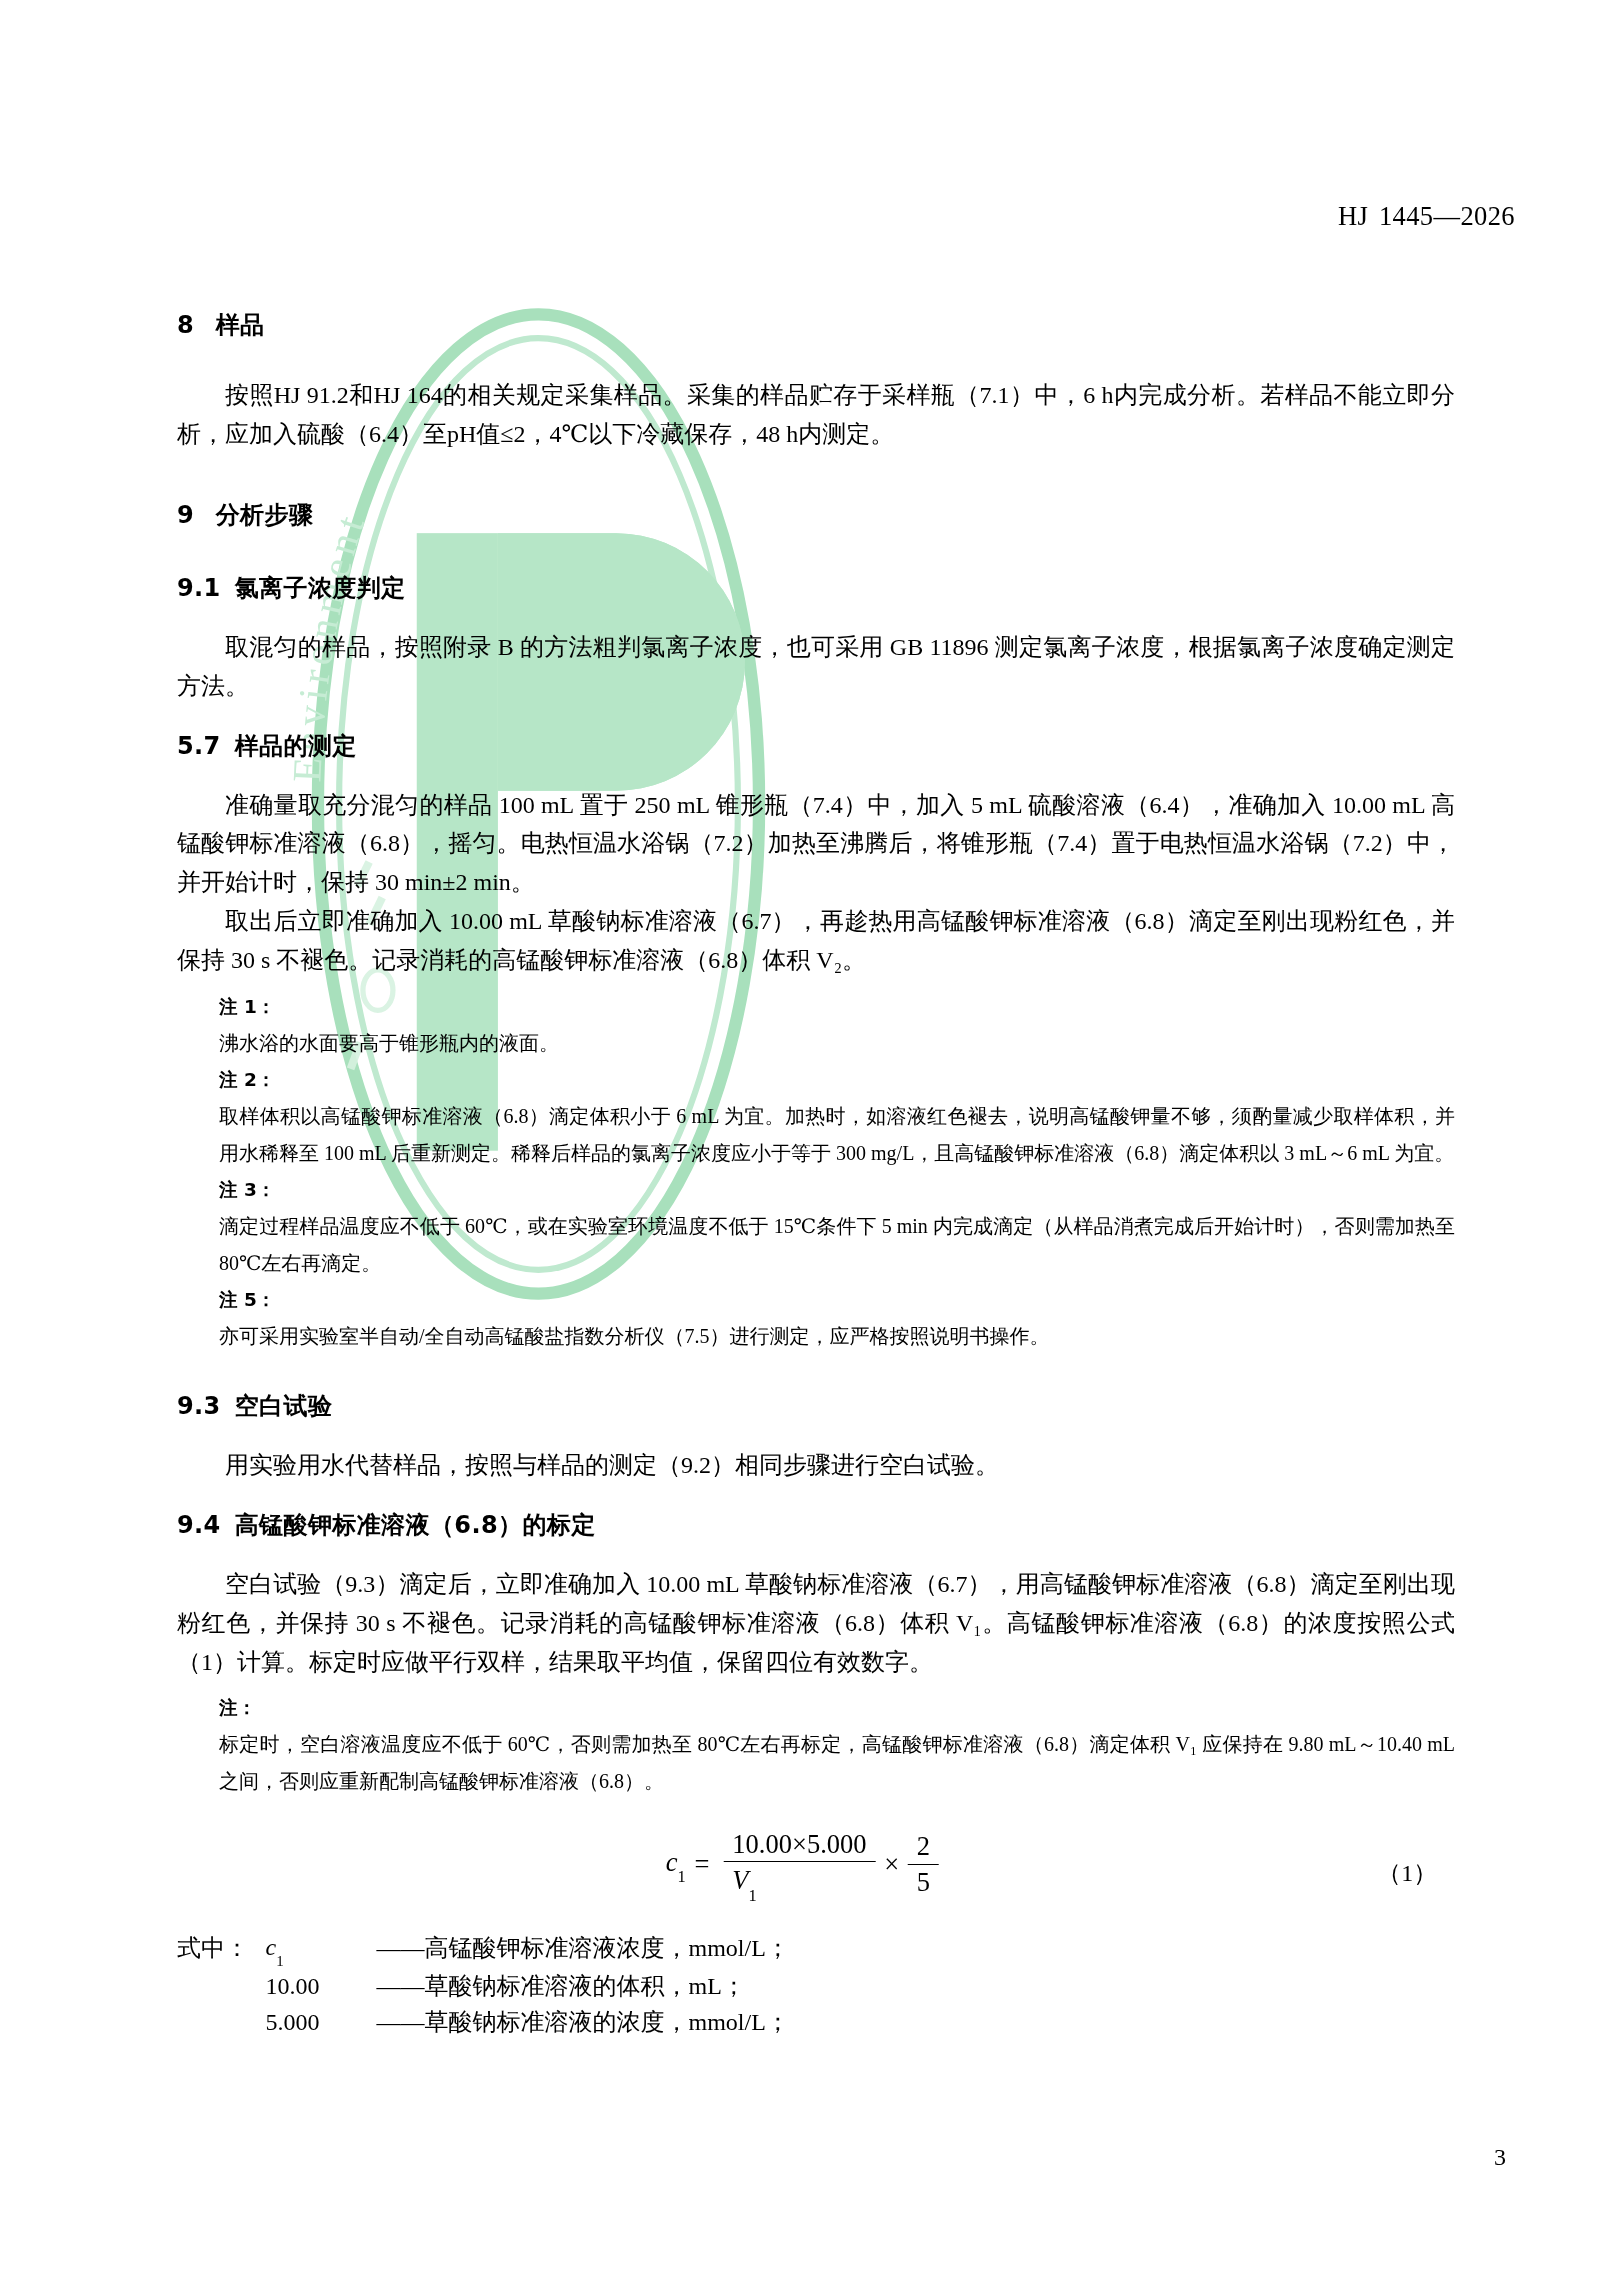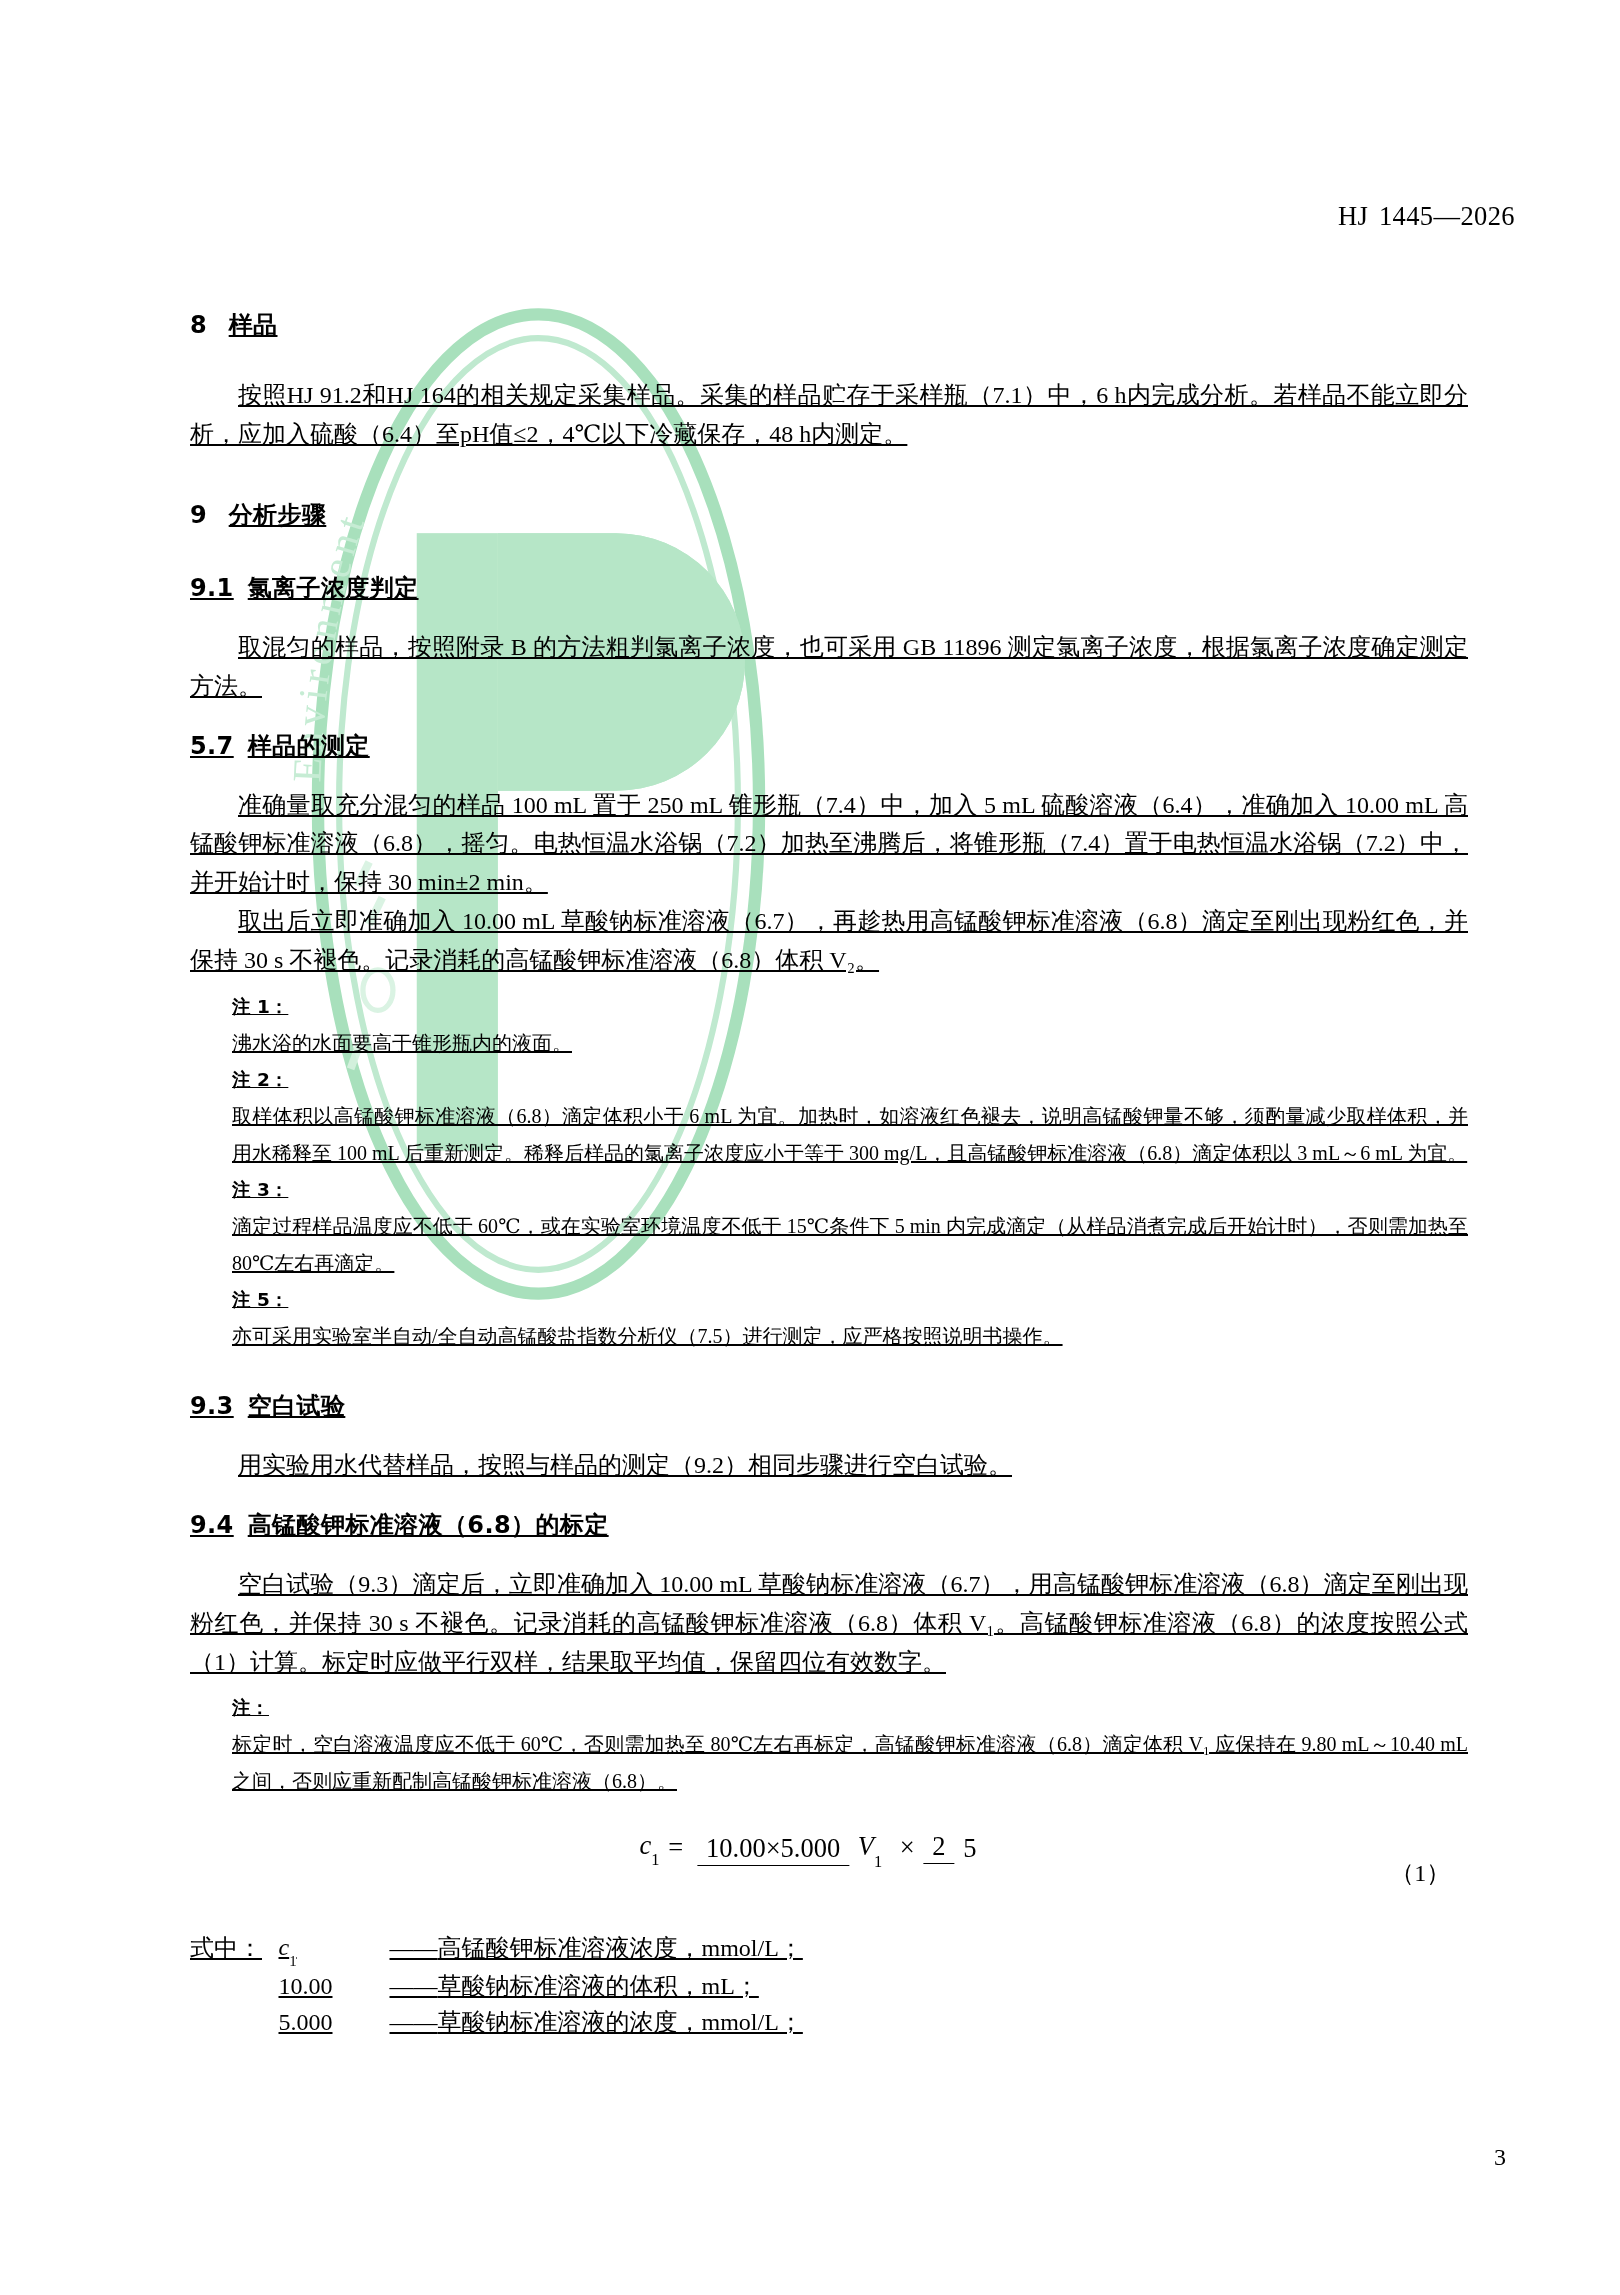--- a/index.html
+++ b/index.html
@@ -57,24 +57,23 @@
   .pageno {
     position: absolute;
     right: 115px;
     bottom: 124px;
     font-size: 24px;
     font-family: "Liberation Serif", serif;
   }
 
   .body-area {
     position: absolute;
-    left: 190px;
+    left: 177px;
     top: 313px;
     width: 1278px;
-    text-decoration: underline;
   }
 
   h2.sec {
     font-family: "DejaVu Sans", "Liberation Sans", sans-serif;
     font-weight: bold;
     font-size: 24px;
     margin: 0;
     padding: 0;
     line-height: 1.0;
     letter-spacing: 0.4px;
@@ -141,21 +140,22 @@
   .ital { font-style: italic; }
   .sub {
     font-size: 0.62em;
     vertical-align: sub;
     position: relative;
     top: 0.32em;
     font-style: normal;
   }
   .frac {
     display: inline-flex;
-    align-items: flex-end;
+    flex-direction: column;
+    align-items: flex-start;
     margin: 0 5.3px;
     vertical-align: middle;
   }
   .frac .num {
     padding: 0 8.8px 1.8px 8.8px;
     border-bottom: 1.8px solid #000;
     white-space: nowrap;
   }
   .frac .den { padding: 2.6px 8.8px 0 8.8px; }
   .eqno {

